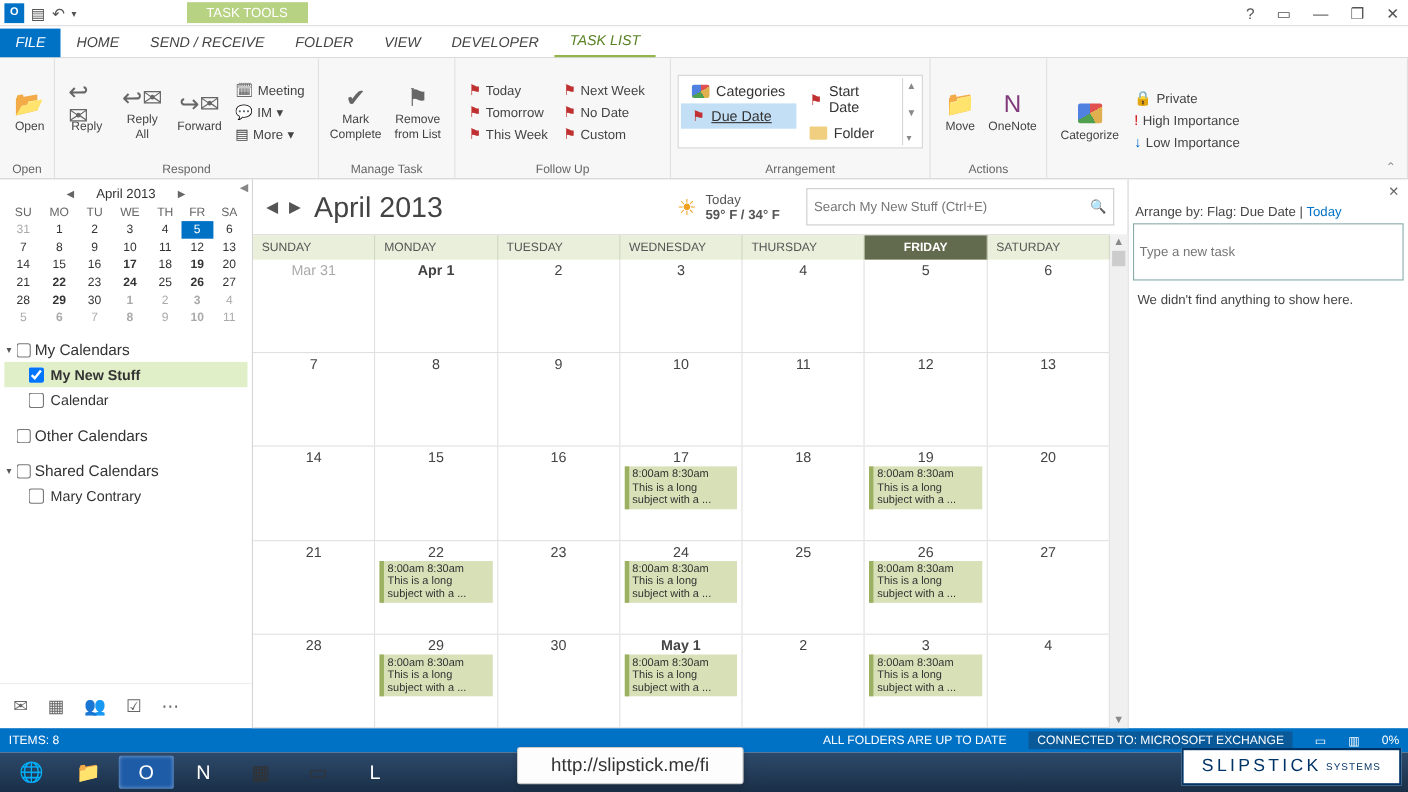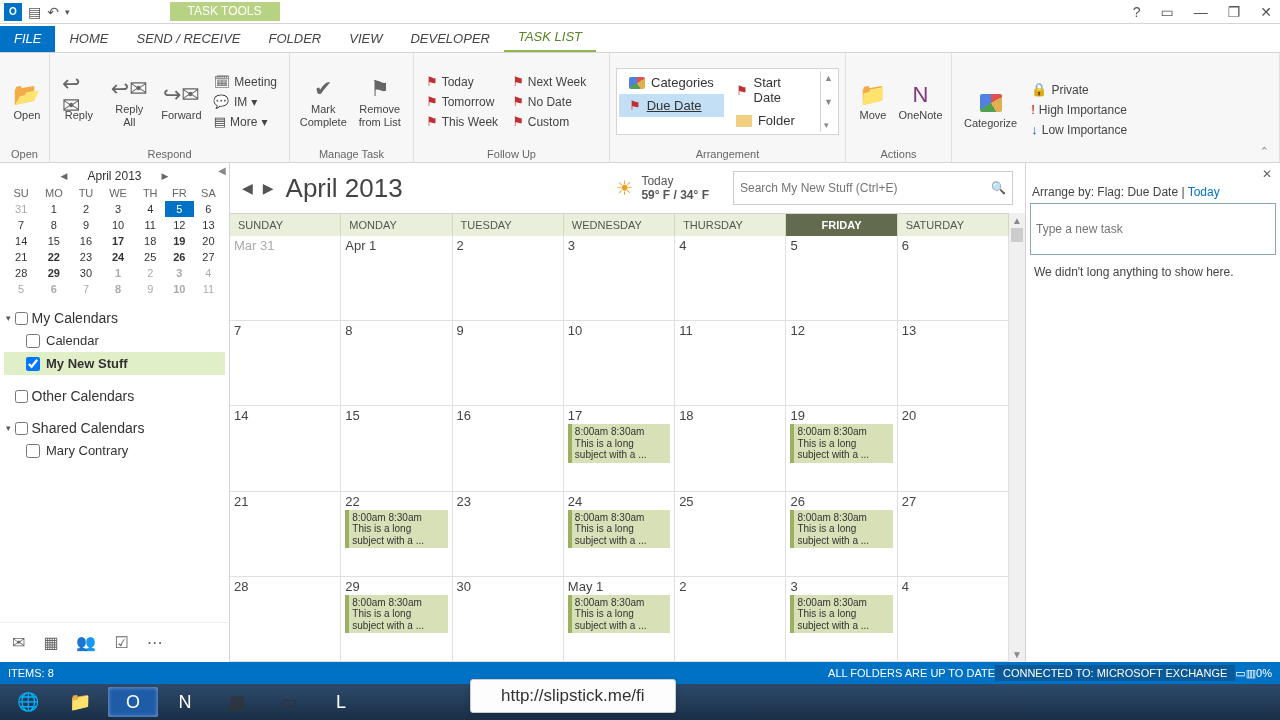--- a/index.html
+++ b/index.html
@@ -75,37 +75,37 @@
 .cal-hdr .search .mag { color: #0072c6; cursor: pointer; }
 
 .cal-grid-wrap { flex: 1; display: flex; }
 .cal-grid { flex: 1; display: flex; flex-direction: column; border-top: 1px solid #d4d4d4; }
 .cg-dow { display: grid; grid-template-columns: repeat(7, 1fr); background: #e9efda; }
 .cg-dow div { padding: 5px 8px; font-size: 11px; color: #555; border-right: 1px solid #cfd8c0; }
 .cg-dow div.hl { background: #636b4e; color: #fff; font-weight: bold; text-align: center; }
 .cg-body { flex: 1; display: grid; grid-template-rows: repeat(5, 1fr); }
 .cg-row { display: grid; grid-template-columns: repeat(7, 1fr); border-bottom: 1px solid #e0e0e0; }
 .cg-cell { border-right: 1px solid #e0e0e0; padding: 2px 4px; position: relative; overflow: hidden; }
-.cg-cell .dnum { font-size: 13px; color: #444; }
+.cg-cell .dnum { font-size: 13px; color: #444; text-align: center; }
 .cg-cell.dim .dnum { color: #aaa; }
-.cg-cell .dnum.boldm { font-weight: normal; }
+.cg-cell .dnum.boldm { font-weight: bold; }
 .appt { background: #d8e0b7; border-left: 4px solid #9bb060; font-size: 10px; padding: 2px 3px; margin-top: 1px; line-height: 1.15; cursor: pointer; }
 .appt .t { font-weight: normal; }
 .cal-scroll { width: 16px; background: #f0f0f0; display: flex; flex-direction: column; justify-content: space-between; font-size: 10px; color: #888; align-items: center; padding: 2px 0;}
 
 
 .taskpane { width: 254px; display: flex; flex-direction: column; padding: 4px 4px; }
 .taskpane .closebtn { text-align:right; font-size:12px; color:#666; padding:0 4px 2px; cursor:pointer;}
 .taskpane .arrby { font-size: 12px; color: #444; padding: 2px 2px 4px; }
 .taskpane .arrby .tdy { color: #0072c6; cursor: pointer; }
 .taskpane input.newtask { width: 100%; border: 1px solid #8aa; padding: 18px 5px; font-size: 12px; outline: none; }
 .taskpane .empty { padding: 10px 4px; font-size: 12px; color: #444; }
 
 
-.statusbar { height: 22px; background: #0072c6; color: #fff; display: flex; align-items: center; font-size: 11px; padding: 0 8px; }
+.statusbar { height: 22px; background: #0072c6; color: #fff; display: flex; align-items: center; font-size: 11px; padding: 0 8px; gap: 20px; }
 .statusbar .spacer { flex: 1; }
 .statusbar .conn { background: #0a5a9a; padding: 2px 8px; }
 
 
 .win-taskbar { height: 36px; background: linear-gradient(#2d4a6b, #1a2f47); display: flex; align-items: center; gap: 2px; padding: 0 4px; position: relative; }
 .win-taskbar .titem { width: 50px; height: 30px; display: flex; align-items: center; justify-content: center; font-size: 18px; cursor: pointer; border-radius: 2px; }
 .win-taskbar .titem.active { background: rgba(255,255,255,0.25); box-shadow: inset 0 0 4px rgba(255,255,255,0.5); }
 .url-pop { position: absolute; left: 470px; top: -5px; background: #fdfdfd; border: 1px solid #ccc; border-radius: 3px; padding: 6px 30px; font-size: 17px; box-shadow: 0 2px 6px rgba(0,0,0,0.2); }
 .logo-slip { position: absolute; right: 6px; top: -4px; width: 200px; height: 34px; background: #fff; border: 2px solid #003366; display:flex; align-items:center; justify-content:center; font-family: Impact, sans-serif; letter-spacing: 3px; font-size: 16px; color:#003366;}
 
@@ -382,27 +382,27 @@
           </tbody>
         </table>
     </div>
     <div class="calgroups">
       <div class="grp">
         <div class="grp-hdr">
             <span class="tri">▾</span>
             <input type="checkbox" style="">
             <span>My Calendars</span>
           </div>
+        <div class="item sel">
+            <input type="checkbox" checked="" style="">
+            <span>My New Stuff</span>
+          </div>
         <div class="item">
             <input type="checkbox" style="">
             <span>Calendar</span>
-          </div>
-        <div class="item sel">
-            <input type="checkbox" checked="" style="">
-            <span>My New Stuff</span>
           </div>
       </div>
       <div class="grp">
         <div class="grp-hdr">
             <span class="tri" style="visibility:hidden">▾</span>
             <input type="checkbox" style="">
             <span>Other Calendars</span>
           </div>
       </div>
       <div class="grp">
@@ -590,21 +590,21 @@
           </div>
         <span>▼</span>
       </div>
     </div>
   </div>
 
   <div class="taskpane">
     <div class="closebtn">✕</div>
     <div class="arrby"><span>Arrange by: Flag: Due Date</span> | <span class="tdy">Today</span></div>
     <input class="newtask" placeholder="Type a new task" style="">
-    <div class="empty">We didn't long anything to show here.</div>
+    <div class="empty">We didn't find anything to show here.</div>
   </div>
 </div>
 
 <div class="statusbar">
   <span>ITEMS: 8</span>
   <span class="spacer"></span>
   <span>ALL FOLDERS ARE UP TO DATE</span>
   <span class="conn">CONNECTED TO: MICROSOFT EXCHANGE</span>
   <span>▭</span>
   <span>▥</span>
@@ -613,13 +613,17 @@
 
 <div class="win-taskbar">
   <div class="titem">🌐</div>
   <div class="titem">📁</div>
   <div class="titem active" style="color:#fff;background:#1e5ca8">O</div>
   <div class="titem" style="color:#fff">N</div>
   <div class="titem">▦</div>
   <div class="titem">▭</div>
   <div class="titem" style="color:#fff">L</div>
   <div class="url-pop">http://slipstick.me/fi</div>
+  <div class="logo-slip">
+      <span>SLIPSTICK</span>
+      <span style="font-size:9px;letter-spacing:1px;margin-left:4px">SYSTEMS</span>
+    </div>
 </div>
 
 </body></html>

